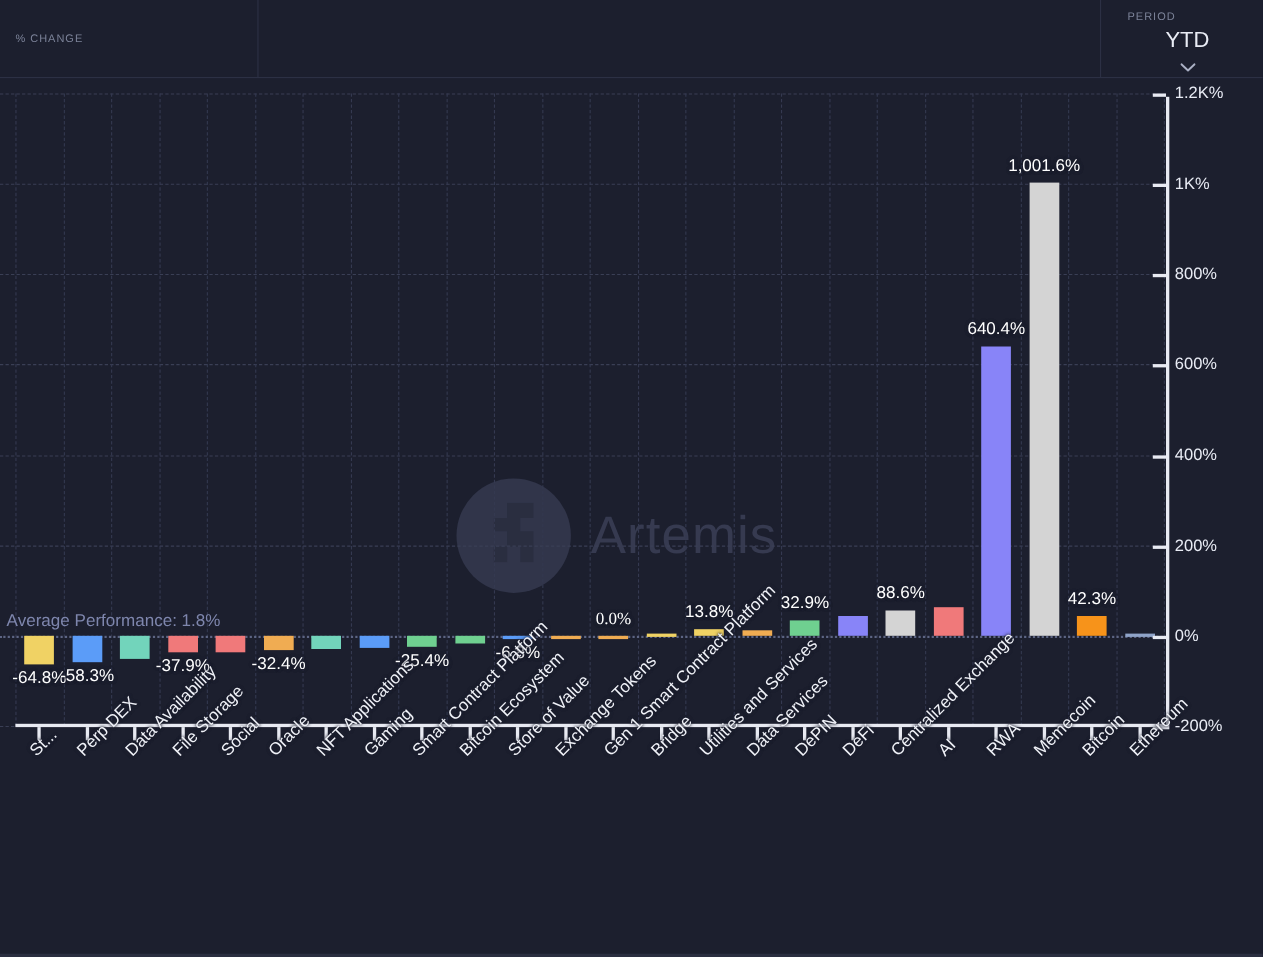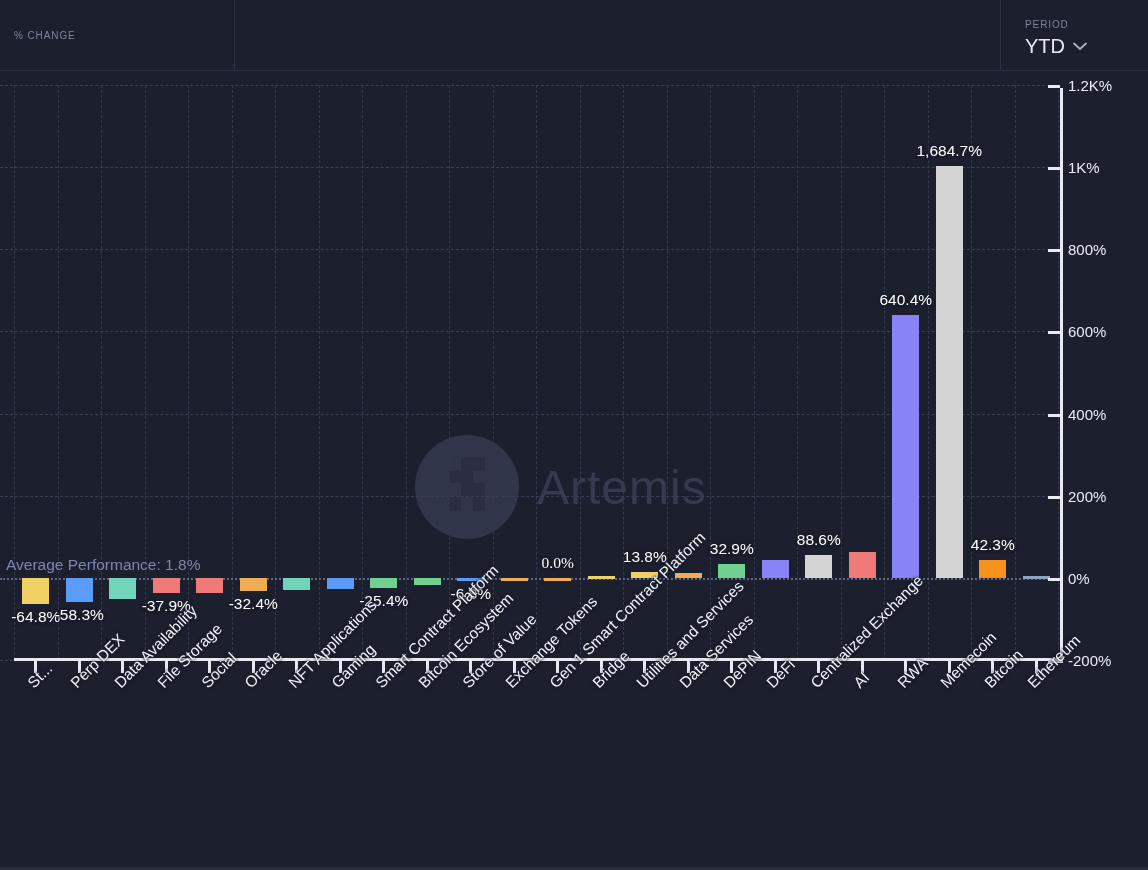--- a/index.html
+++ b/index.html
@@ -122,21 +122,21 @@
 <div id="app">
 
   <div class="header">
 
     <div class="ctrl left">
       <div class="ctrl-label">% CHANGE</div>
     </div>
 
     <div class="ctrl right">
       <div class="ctrl-label">PERIOD</div>
-      <div class="ctrl-row" style="justify-content:flex-start;">
+      <div class="ctrl-row" style="justify-content:flex-start;flex-direction:column;">
         <span class="ctrl-value">YTD</span>
         <span class="chev">
           <svg width="14" height="9" viewBox="0 0 14 9">
               <path d="M1 1.5 L7 7 L13 1.5" fill="none" stroke="#aab0c4" stroke-width="1.8" stroke-linecap="round" stroke-linejoin="round"></path>
             </svg>
         </span>
       </div>
     </div>
 
   </div>
@@ -236,21 +236,21 @@
     <div class="bar-value" style="left: 79.25px; top: 605.802px;">-58.3%</div>
     <div class="bar-value" style="left: 166.25px; top: 597.423px;">-37.9%</div>
     <div class="bar-value" style="left: 253.25px; top: 595.164px;">-32.4%</div>
     <div class="bar-value" style="left: 383.75px; top: 592.289px;">-25.4%</div>
     <div class="bar-value" style="left: 470.75px; top: 584.857px;">-6.8%</div>
     <div class="bar-value" style="left: 557.75px; top: 553.857px; font-family: Liberation Serif, serif;">0.0%</div>
     <div class="bar-value" style="left: 644.75px; top: 548.189px;">13.8%</div>
     <div class="bar-value" style="left: 731.75px; top: 540.345px;">32.9%</div>
     <div class="bar-value" style="left: 818.75px; top: 531.432px;">88.6%</div>
     <div class="bar-value" style="left: 905.75px; top: 290.836px;">640.4%</div>
-    <div class="bar-value" style="left: 949.25px; top: 142.486px;">1,684.7%</div>
+    <div class="bar-value" style="left: 949.25px; top: 142.486px;">1,001.6%</div>
     <div class="bar-value" style="left: 992.75px; top: 536.484px;">42.3%</div>
     <div class="xaxis"></div>
     <div class="yaxis"></div>
     <div class="xtick" style="left: 34.25px;"></div>
     <div class="xlabel" style="left: 23.75px; top: 679px;">St...</div>
     <div class="xtick" style="left: 77.75px;"></div>
     <div class="xlabel" style="left: 67.25px; top: 679px;">Perp DEX</div>
     <div class="xtick" style="left: 121.25px;"></div>
     <div class="xlabel" style="left: 110.75px; top: 679px;">Data Availability</div>
     <div class="xtick" style="left: 164.75px;"></div>

